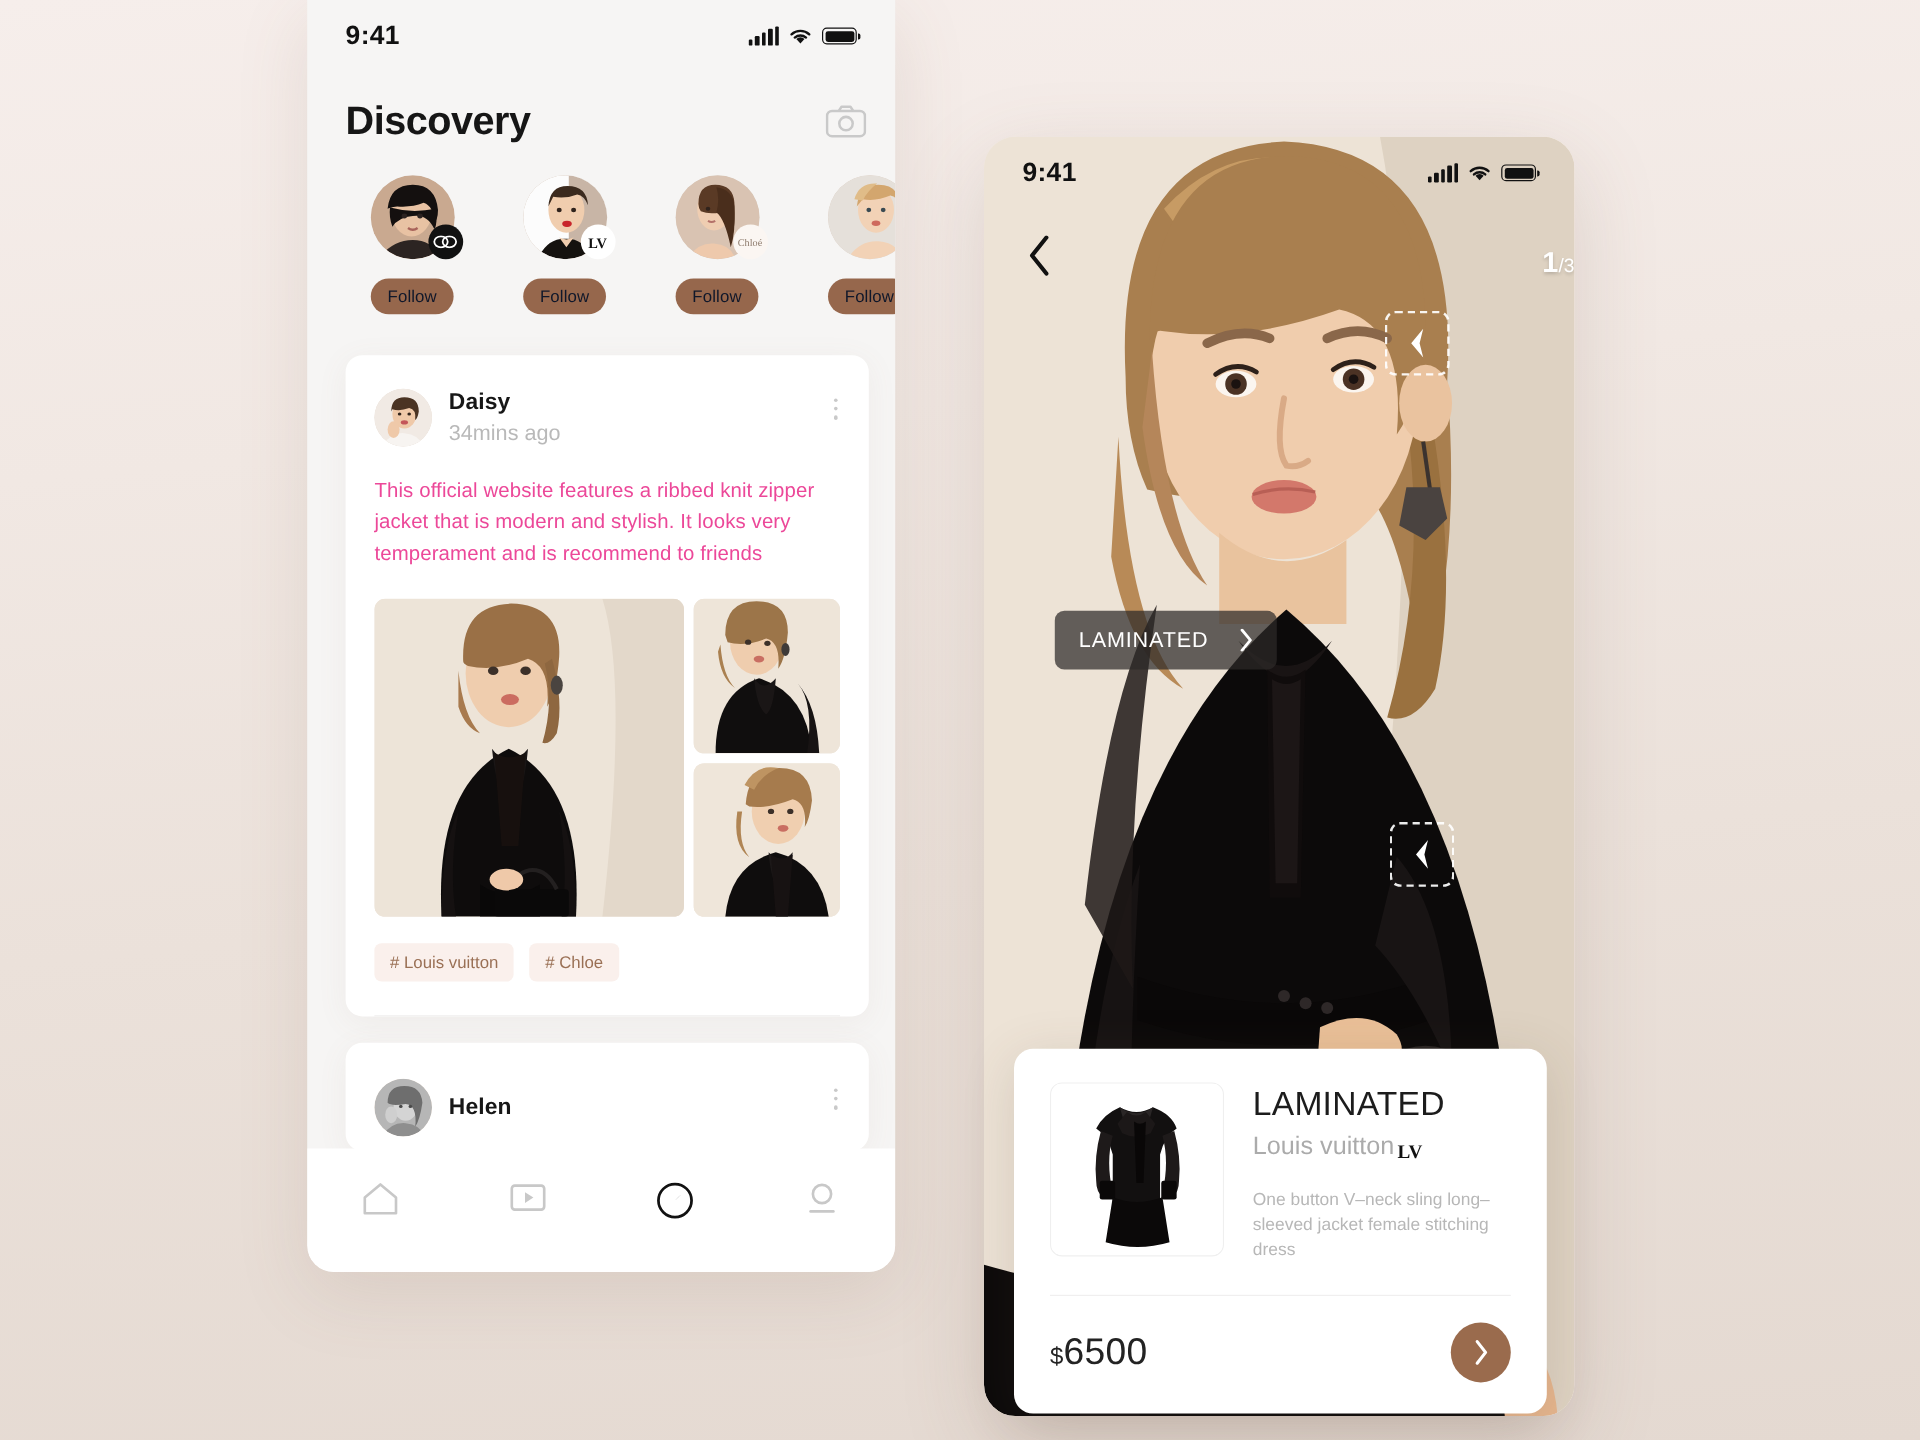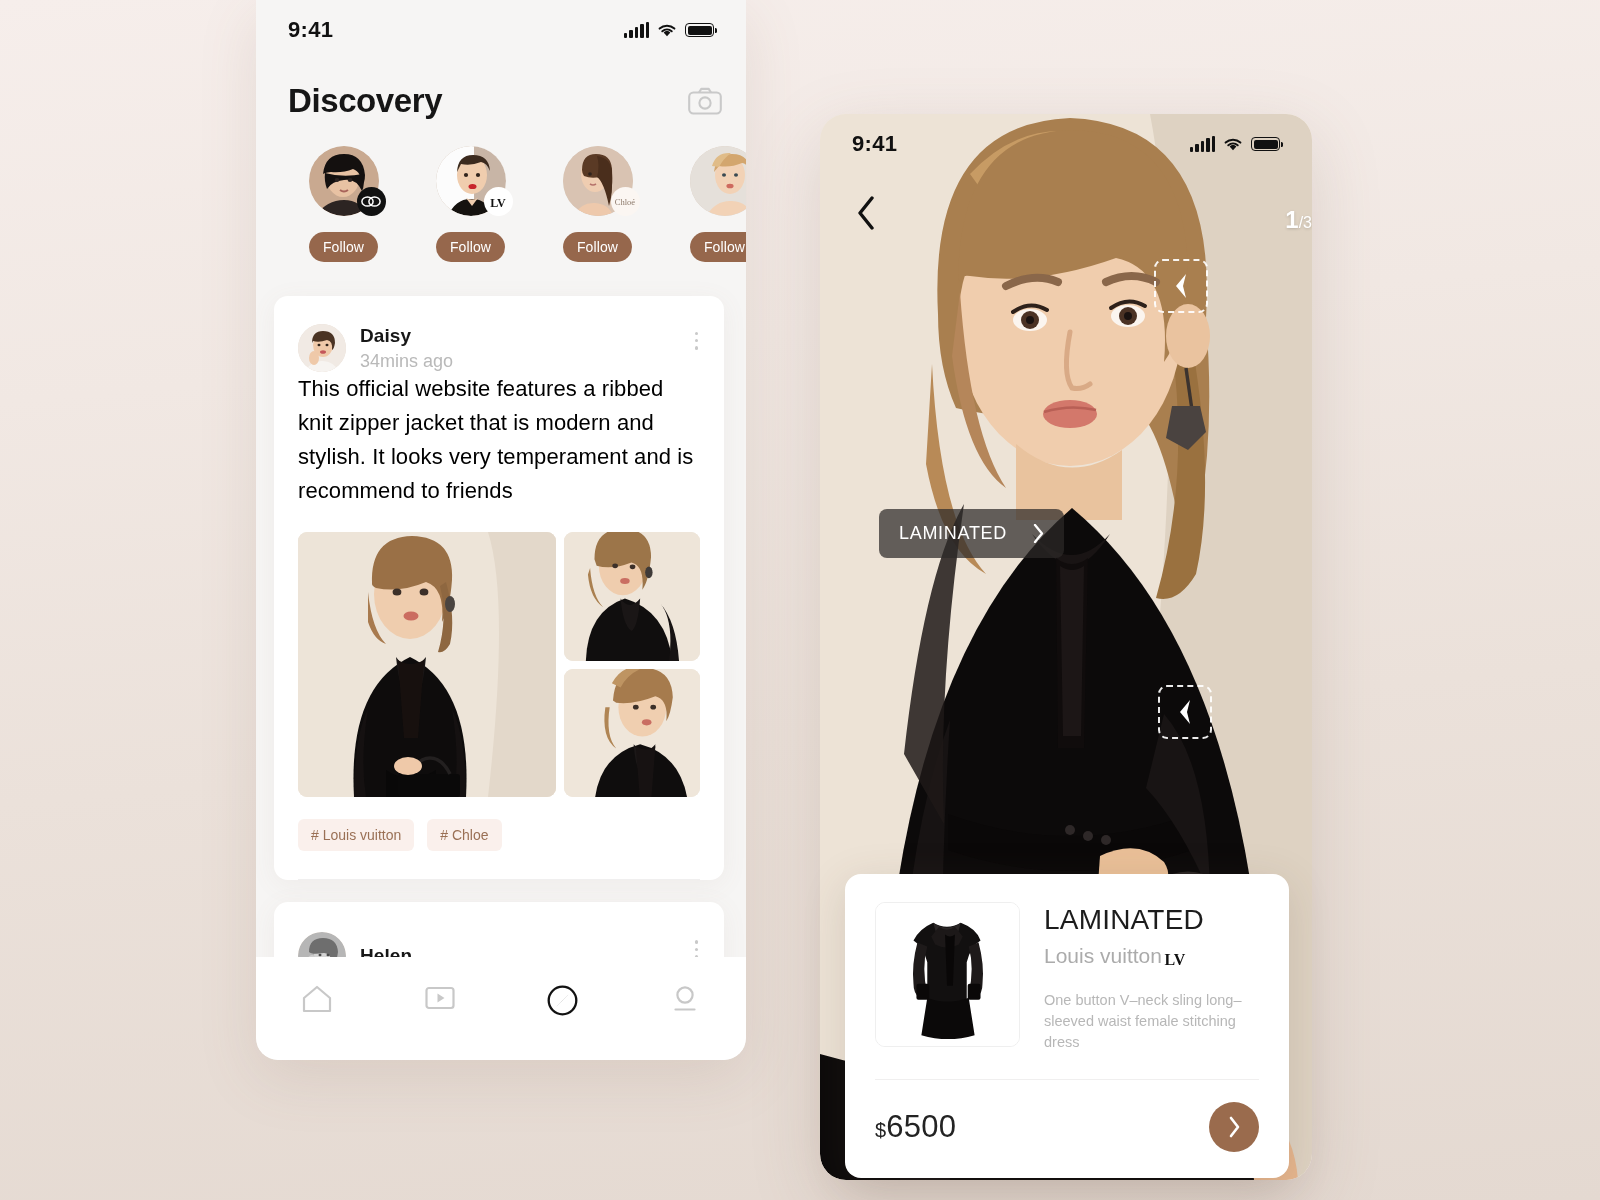--- a/index.html
+++ b/index.html
@@ -125,33 +125,33 @@
     font-size: 10px;
     overflow: hidden;
   }
   .brand-badge.dark { background: #111; color: #fff; }
   .brand-badge.light { background: #fff; color: #1a1a1a; }
   .brand-badge.cream { background: #FBF6F2; color: #8D7A6B; font-family: "Liberation Serif", serif; font-size: 8.5px; }
   .follow-btn {
     display: block;
     margin: 16px auto 0;
     background: #96674C;
-    color: #ffffff;
+    color: #0f172a;
     border: none;
     border-radius: 16px;
     padding: 7px 0;
     width: 69px;
     font-size: 14px;
     font-family: "Liberation Sans", sans-serif;
     cursor: pointer;
     letter-spacing: 0.1px;
   }
 
   
-  .feed { padding: 34px 22px 0 18px; }
+  .feed { padding: 34px 22px 0 32px; }
   .post-card {
     background: #FFFFFF;
     border-radius: 14px;
     padding: 28px 24px 0 24px;
     box-shadow: 0 5px 26px rgba(140, 115, 100, 0.07);
     margin-bottom: 22px;
   }
   .post-head { display: flex; align-items: center; gap: 14px; position: relative; }
   .post-av {
     width: 48px; height: 48px;
@@ -163,23 +163,24 @@
   .post-av svg { display: block; width: 100%; height: 100%; }
   .post-user { font-size: 19px; font-weight: bold; color: #171717; letter-spacing: 0.1px; }
   .post-time { font-size: 18px; color: #B9B9B9; margin-top: 4px; }
   .kebab {
     position: absolute; right: 2px; top: 8px;
     display: flex; flex-direction: column; gap: 4px;
     cursor: pointer;
   }
   .kebab span { width: 3.2px; height: 3.2px; border-radius: 50%; background: #C9C9C9; display: block; }
   .post-text {
-    font-size: 22px;
+    margin-top: 24px;
+    font-size: 17px;
     line-height: 1.55;
-    color: #000000;
+    color: #ec4899;
     letter-spacing: 0.1px;
   }
 
   .media-grid {
     display: flex;
     gap: 8px;
     margin-top: 24px;
   }
   .media-main {
     flex: 0 0 258px;
@@ -798,21 +799,21 @@
       </svg>
     </div>
     <div class="p-info">
       <div class="p-name">LAMINATED</div>
       <div class="p-brand-row">
         <span class="p-brand">Louis vuitton</span>
         <svg width="26" height="18" viewBox="0 0 26 18">
           <text x="13" y="15" text-anchor="middle" font-family="Liberation Serif, serif" font-size="16" font-weight="bold" fill="#111">LV</text>
         </svg>
       </div>
-      <div class="p-desc">One button V–neck sling long–sleeved waist female stitching dress</div>
+      <div class="p-desc">One button V–neck sling long–sleeved jacket female stitching dress</div>
     </div>
   </div>
   <div class="p-sep"></div>
   <div class="p-foot">
     <div class="p-price"><span class="cur">$</span><span>6500</span></div>
     <button class="buy-btn">
       <svg width="13" height="22" viewBox="0 0 13 22">
         <path d="M3 2 L10 11 L3 20" stroke="#FFFFFF" stroke-width="2.6" fill="none" stroke-linecap="round" stroke-linejoin="round"></path>
       </svg>
     </button>

